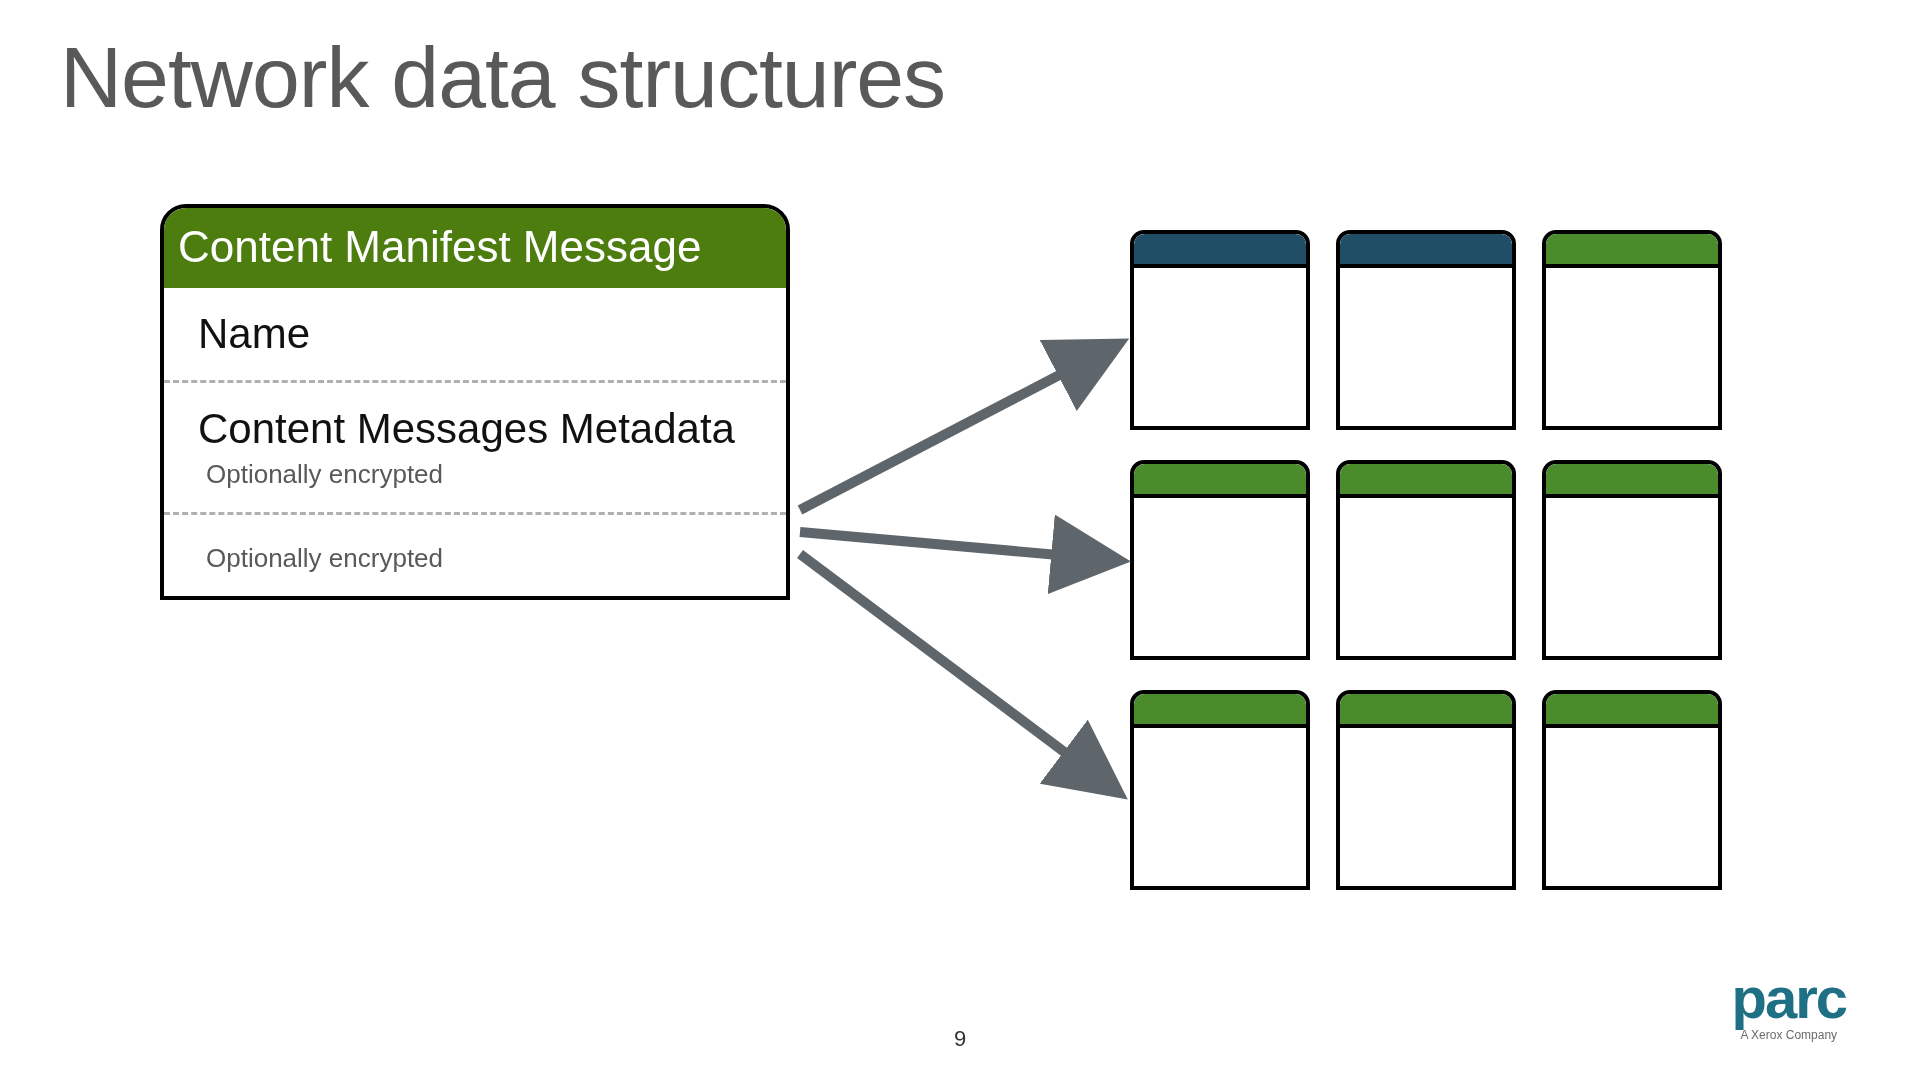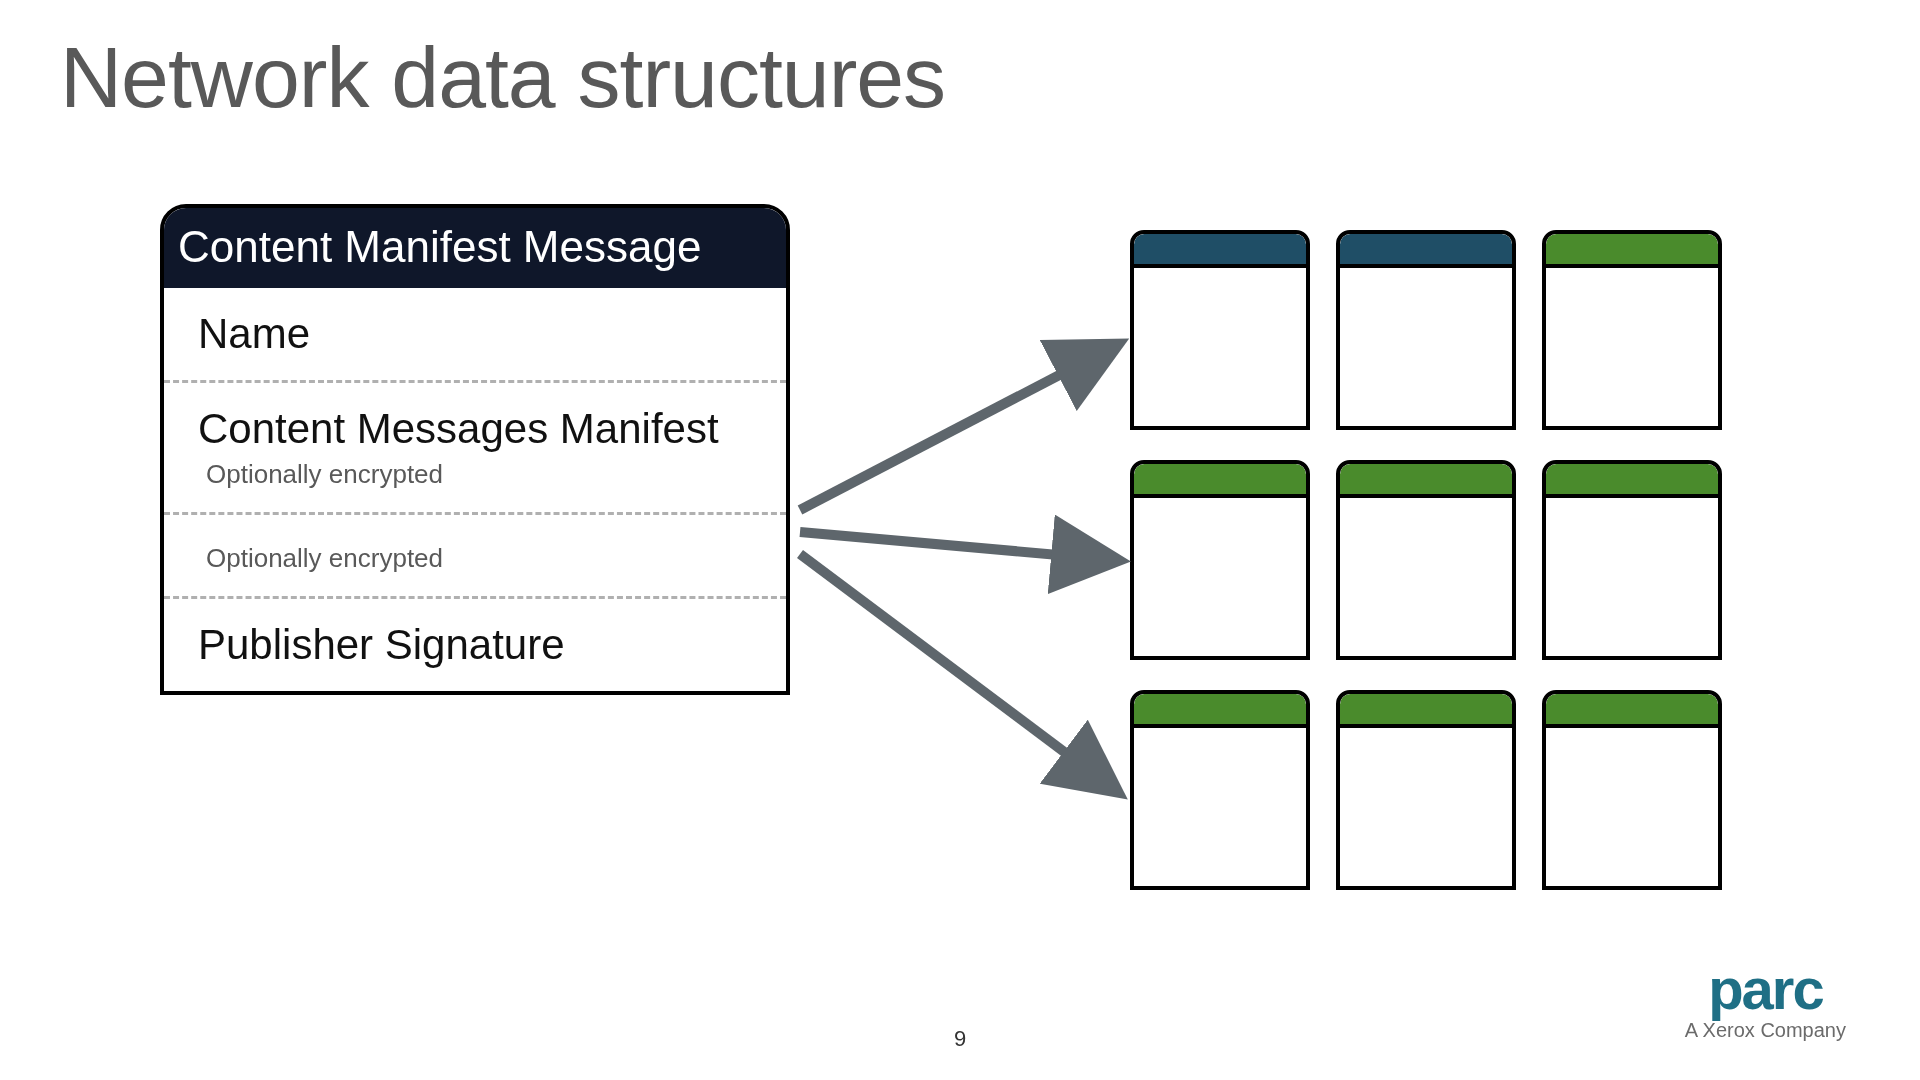--- a/index.html
+++ b/index.html
@@ -2,21 +2,21 @@
 <html><head>
 <meta charset="utf-8">
 <style>
   * { box-sizing: border-box; margin: 0; padding: 0; }
   html, body { width: 1920px; height: 1080px; font-family: Arial, Helvetica, sans-serif; background: #fff; overflow: hidden; }
   .slide { position: relative; width: 1920px; height: 1080px; }
   .title { position: absolute; left: 60px; top: 28px; font-size: 86px; font-weight: 400; color: #595959; letter-spacing: -1px; }
 
   
   .manifest { position: absolute; left: 160px; top: 204px; width: 630px; border: 4px solid #000; border-radius: 26px 26px 0 0; background: #fff; }
-  .manifest-header { background: #0f172a; color: #fff; font-size: 44px; padding: 14px 14px 16px 14px; border-radius: 22px 22px 0 0; }
+  .manifest-header { background: #4d7c0f; color: #fff; font-size: 44px; padding: 14px 14px 16px 14px; border-radius: 22px 22px 0 0; }
   .manifest-section { padding: 22px 28px 22px 34px; border-top: 3px dashed #b0b0b0; overflow: hidden; white-space: nowrap; }
   .manifest .section-first { border-top: none; }
   .section-title { font-size: 42px; color: #111; }
   .section-sub { font-size: 26px; color: #595959; margin-top: 6px; margin-left: 8px; }
 
   
   .chunk-grid { position: absolute; left: 1130px; top: 230px; display: grid; grid-template-columns: repeat(3, 180px); grid-template-rows: repeat(3, 200px); gap: 30px 26px; }
   .chunk { position: relative; border: 4px solid #000; border-radius: 14px 14px 0 0; background: #fff; width: 180px; height: 200px; overflow: hidden; }
   .chunk .chunk-head { position: absolute; left: 0; right: 0; top: 0; height: 34px; border-bottom: 4px solid #000; border-radius: 10px 10px 0 0; }
   .head-blue { background: #1f4e66; }
@@ -24,42 +24,39 @@
 
   
   .arrowlayer { position: absolute; left: 0; top: 0; width: 1920px; height: 1080px; pointer-events: none; }
 
   
   .pagenum { position: absolute; left: 50%; transform: translateX(-50%); bottom: 28px; font-size: 22px; color: #333; }
 
   
   .logo { position: absolute; right: 74px; bottom: 38px; text-align: center; }
   .logo .p { font-size: 58px; font-weight: 800; color: #1f6f85; letter-spacing: -2px; line-height: 0.9; }
-  .logo .tag { font-size: 20px; color: #6b6b6b; margin-top: 4px; }
+  .logo .tag { font-size: 12px; color: #6b6b6b; margin-top: 4px; }
 </style>
 </head>
 <body>
 <div class="slide">
 
   <div class="title">Network data structures</div>
 
   <div class="manifest">
     <div class="manifest-header">Content Manifest Message</div>
     <div class="manifest-section section-first">
       <div class="section-title">Name</div>
     </div>
     <div class="manifest-section">
-      <div class="section-title">Content Messages Manifest</div>
+      <div class="section-title">Content Messages Metadata</div>
       <div class="section-sub">Optionally encrypted</div>
     </div>
     <div class="manifest-section">
       <div class="section-sub">Optionally encrypted</div>
-    </div>
-    <div class="manifest-section">
-      <div class="section-title">Publisher Signature</div>
     </div>
   </div>
 
   <div class="chunk-grid">
 
     <div class="chunk">
         <div class="chunk-head head-blue"></div>
       </div>
     <div class="chunk">
         <div class="chunk-head head-blue"></div>

